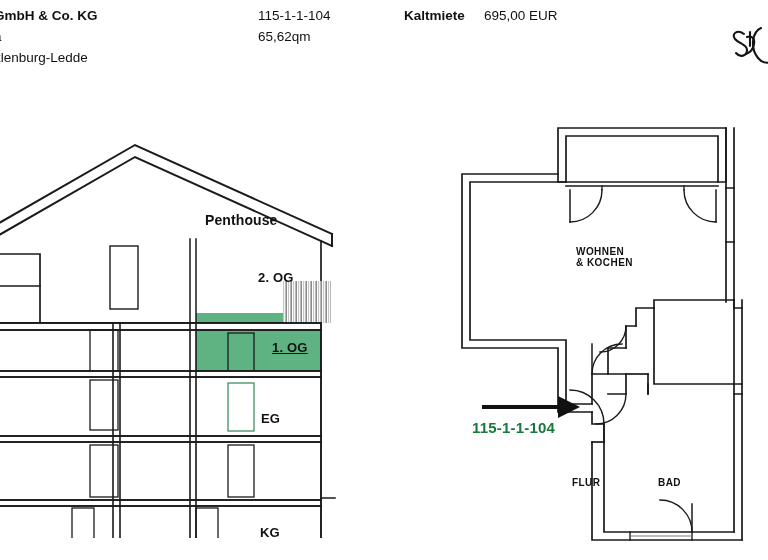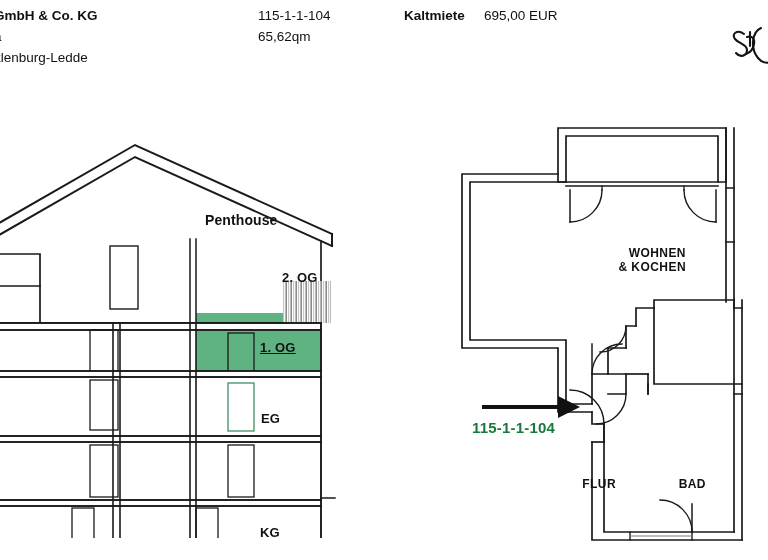--- a/index.html
+++ b/index.html
@@ -73,24 +73,24 @@
   
   .plan-wrap {
     position: absolute;
     left: 440px;
     top: 112px;
     width: 328px;
     height: 448px;
   }
   .room-label {
     position: absolute;
-    font-size: 12px;
+    font-size: 10px;
     font-weight: bold;
     letter-spacing: 0.45px;
-    text-align: right;
+    text-align: left;
     white-space: nowrap;
     color: #111111;
   }
   .room-label .l2 { display: block; }
   .unit-label {
     position: absolute;
     font-size: 15px;
     font-weight: bold;
     letter-spacing: 0.2px;
     white-space: nowrap;
@@ -211,22 +211,22 @@
 
       <path d="M 113 388 L 113 448" stroke-width="1.6"></path>
       <path d="M 120 388 L 120 448" stroke-width="1.6"></path>
       <path d="M 190 388 L 190 448" stroke-width="1.6"></path>
       <path d="M 196 388 L 196 448" stroke-width="1.6"></path>
     </g>
   </svg>
 
   <div class="ph-label" style="left:205px; top:94px;">Penthouse</div>
 
-  <div class="floor-label" style="left:258px; top:152px;margin-left:24px;">2. OG</div>
-  <div class="floor-label" style="left:260px; top:222px;text-decoration:underline;">1. OG</div>
+  <div class="floor-label" style="left:258px; top:152px;">2. OG</div>
+  <div class="floor-label" style="left:272px; top:222px;text-decoration:underline;">1. OG</div>
   <div class="floor-label" style="left:261px; top:293px;">EG</div>
   <div class="floor-label" style="left:260px; top:365px;margin-top:42px;">KG</div>
 
   
 </div>
 
 <div class="plan-wrap">
   <svg width="328" height="448" viewBox="0 0 328 448" xmlns="http://www.w3.org/2000/svg">
 
     <g fill="none" stroke="#1a1a1a" stroke-width="1.7" stroke-linejoin="miter" stroke-linecap="square">

